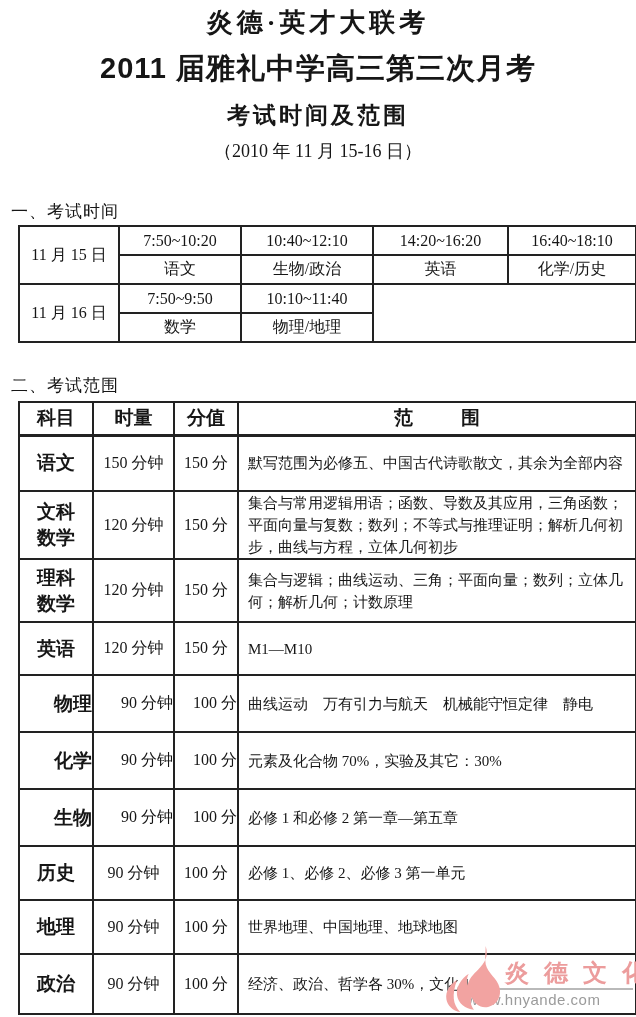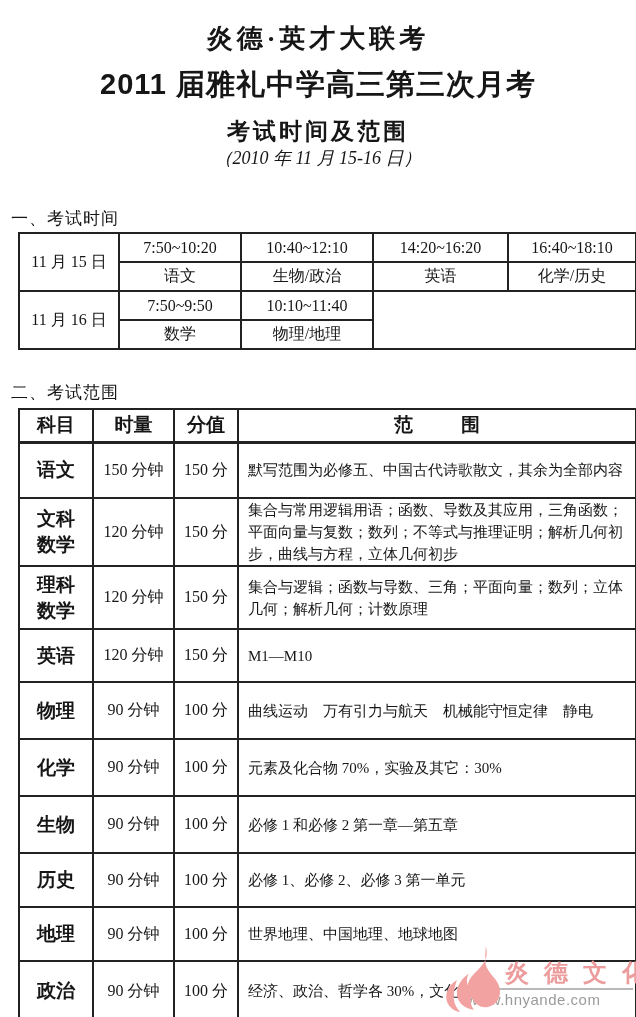--- a/index.html
+++ b/index.html
@@ -2,47 +2,47 @@
 <html><head>
 <meta charset="utf-8">
 <style>
   * { margin:0; padding:0; box-sizing:border-box; }
   html,body { background:#ffffff; }
   body {
     width:636px; height:1017px; overflow:hidden; position:relative;
     font-family:"Liberation Serif", serif; color:#161616;
   }
   
-  .t-small   { padding-top:24px; text-align:center; font-size:26px; font-weight:700;
+  .t-small   { padding-top:8px; text-align:center; font-size:26px; font-weight:700;
                letter-spacing:4px; line-height:30px; }
   .t-main    { margin-top:12px; text-align:center; font-size:29px; font-weight:700;
                font-family:"Liberation Sans", sans-serif; line-height:36px; letter-spacing:1px; }
   .t-sub     { margin-top:16px; text-align:center; font-size:23px; letter-spacing:3px;
                line-height:28px; font-weight:600; }
-  .t-date    { margin-top:0; text-align:center; font-size:18px; line-height:24px;font-style:italic; }
+  .t-date    { margin-top:9px; text-align:center; font-size:18px; line-height:24px; }
   
   .sec-heading { margin:38px 0 2px 11px; font-size:17px; line-height:22px; letter-spacing:1px; }
   .sec-heading2 { margin-top:32px; margin-bottom:4px; }
   
   table { border-collapse:collapse; margin-left:18px; width:617px; table-layout:fixed; }
   td, th { border:2px solid #222222; text-align:center; vertical-align:middle;
            overflow:hidden; }
   
   .t1 td { font-size:16px; height:29px; }
   .t1 .date-cell { font-size:16px; }
   
   .t2 th { font-size:19px; font-family:"Liberation Sans", sans-serif; font-weight:700;
            height:33px; border-bottom-width:3px; }
   .t2 .th-range span { letter-spacing:48px; padding-left:48px; }
   .t2 .subject-cell { font-size:19px; font-weight:700;
                       font-family:"Liberation Sans", sans-serif; white-space:pre-line; line-height:26px; }
   .t2 .duration-cell, .t2 .score-cell { font-size:16px; }
   .t2 .range-cell { text-align:left; font-size:15px; line-height:22px; padding:0 9px; }
   .rh56 td{height:56px;} .rh67 td{height:67px;} .rh63 td{height:63px;} .rh53 td{height:53px;}
-  .rh57 td{height:57px;} .rh58 td{height:54px;} .rh60 td{height:60px;}
+  .rh57 td{height:57px;text-align:right;} .rh58 td{height:54px;} .rh60 td{height:60px;}
   
   .watermark { position:absolute; right:3px; bottom:4px; display:flex; align-items:flex-end; }
   .flame-icon { width:66px; height:68px; margin-right:-10px; position:relative; z-index:2; }
   .wm-text { width:136px; padding-bottom:5px; position:relative; z-index:1; }
   .wm-brand { font-size:24px; font-weight:700; color:#ec9c9c; letter-spacing:15px;
               padding-left:8px; white-space:nowrap; line-height:28px; }
   .wm-divider { border-top:2px solid #b9b9b9; margin:1px 0 1px -32px; width:168px; }
   .wm-url { font-size:15px; color:#9b9b9b; font-family:"Liberation Sans", sans-serif;
             letter-spacing:0.5px; white-space:nowrap; margin-left:-30px; }
 </style>
@@ -118,21 +118,21 @@
 数学</td>
     <td class="duration-cell">120 分钟</td>
     <td class="score-cell">150 分</td>
     <td class="range-cell">集合与常用逻辑用语；函数、导数及其应用，三角函数；平面向量与复数；数列；不等式与推理证明；解析几何初步，曲线与方程，立体几何初步</td>
   </tr>
   <tr class="rh63">
     <td class="subject-cell">理科
 数学</td>
     <td class="duration-cell">120 分钟</td>
     <td class="score-cell">150 分</td>
-    <td class="range-cell">集合与逻辑；函数与导数、三角；平面向量；数列；立体几何；解析几何；计数原理</td>
+    <td class="range-cell">集合与逻辑；曲线运动、三角；平面向量；数列；立体几何；解析几何；计数原理</td>
   </tr>
   <tr class="rh53">
     <td class="subject-cell">英语</td>
     <td class="duration-cell">120 分钟</td>
     <td class="score-cell">150 分</td>
     <td class="range-cell">M1—M10</td>
   </tr>
   <tr class="rh57">
     <td class="subject-cell">物理</td>
     <td class="duration-cell">90 分钟</td>

